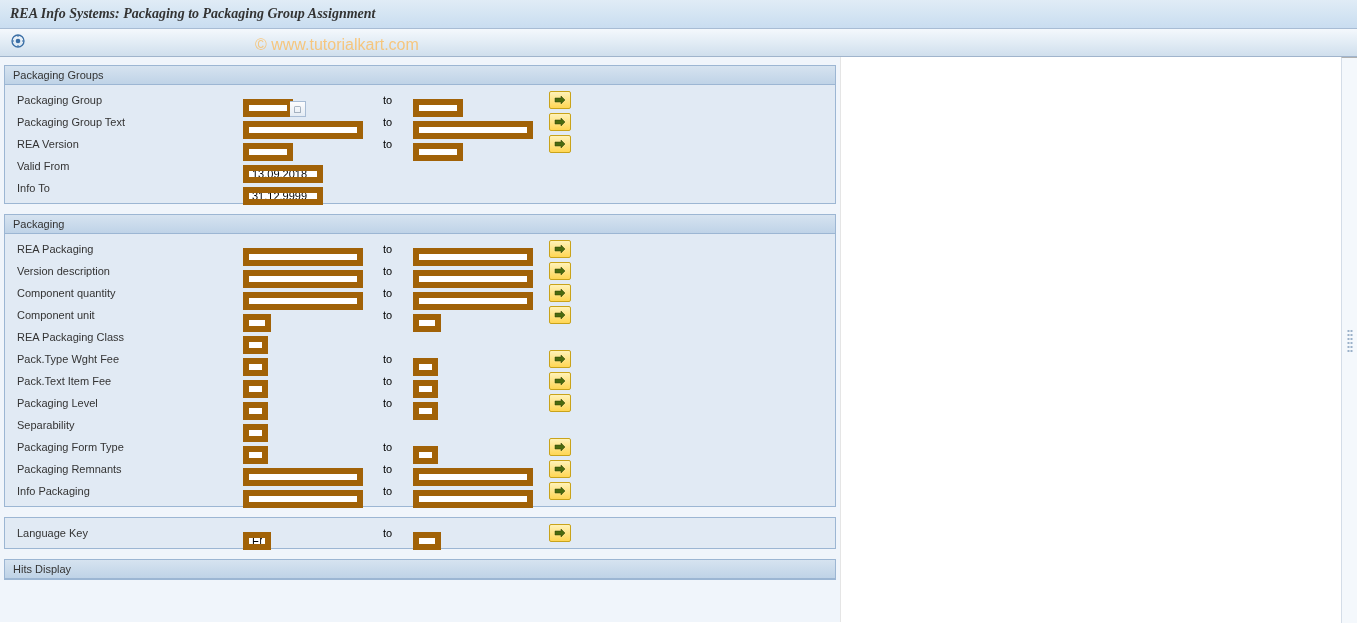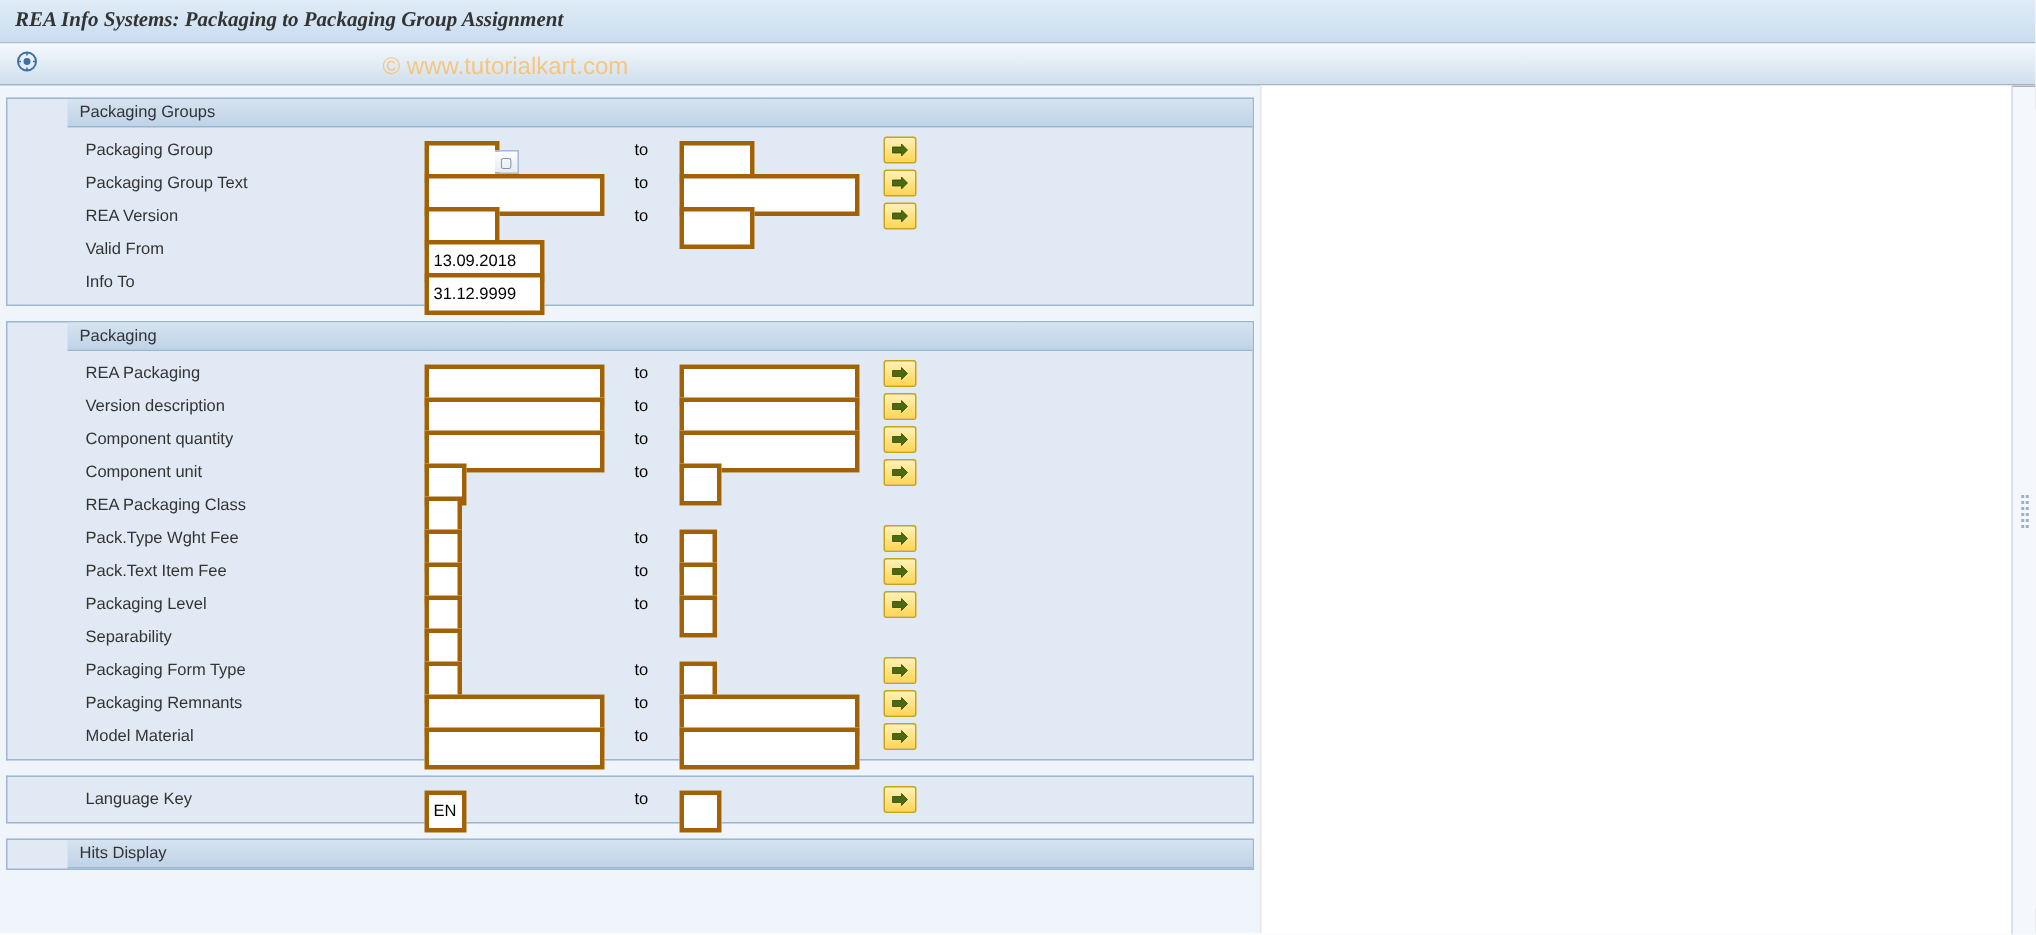--- a/index.html
+++ b/index.html
@@ -108,21 +108,20 @@
       grid-template-columns: 2px 2px;
       grid-gap: 2px 1px;
     }
     .right-gutter-outer .dots span {
       width: 2px; height: 2px; background: #9bb1c9;
     }
     .group-box {
       border: 1px solid #9cb6d3;
       margin-bottom: 10px;
       background: #e1eaf4;
-      padding-left: 40px;
     }
     .group-header {
       background: linear-gradient(to bottom, #d6e3f0 0%, #bfd3e7 100%);
       border-bottom: 1px solid #9cb6d3;
       padding: 3px 8px;
       font-size: 11px;
       color: #333;
     }
     .group-body {
       padding: 4px 0;
@@ -147,25 +146,25 @@
       padding-left: 10px;
     }
     .input-to {
       flex: 0 0 130px;
     }
     .arrow-cell {
       flex: 0 0 30px;
       padding-left: 6px;
     }
     input.sap-input {
-      border: 3px solid #a16207;
+      border: 6px solid #a16207;
       background: #fff;
       font-size: 11px;
       padding: 1px 3px;
-      height: 28px;
+      height: 18px;
       margin-top: 16px;
     }
     .w-short { width: 50px; }
     .w-tiny { width: 25px; }
     .w-mid { width: 120px; }
     .w-80 { width: 80px; }
     .w-28 { width: 28px; }
     .f4-btn {
       display: inline-block;
       width: 16px;
@@ -370,21 +369,21 @@
           <div class="input-from"><input class="sap-input w-mid" style=""></div>
           <div class="input-to-label">to</div>
           <div class="input-to"><input class="sap-input w-mid" style=""></div>
           <div class="arrow-cell"><span class="arrow-btn">
                 <svg width="12" height="10" viewBox="0 0 12 10">
                   <path d="M1 3 L7 3 L7 1 L11 5 L7 9 L7 7 L1 7 Z" fill="#4a6a0f" stroke="#2f420a" stroke-width="0.5"></path>
                 </svg>
               </span></div>
         </div>
         <div class="form-row">
-          <div class="label">Model Material</div>
+          <div class="label">Info Packaging</div>
           <div class="input-from"><input class="sap-input w-mid" style=""></div>
           <div class="input-to-label">to</div>
           <div class="input-to"><input class="sap-input w-mid" style=""></div>
           <div class="arrow-cell"><span class="arrow-btn">
                 <svg width="12" height="10" viewBox="0 0 12 10">
                   <path d="M1 3 L7 3 L7 1 L11 5 L7 9 L7 7 L1 7 Z" fill="#4a6a0f" stroke="#2f420a" stroke-width="0.5"></path>
                 </svg>
               </span></div>
         </div>
       </div>

